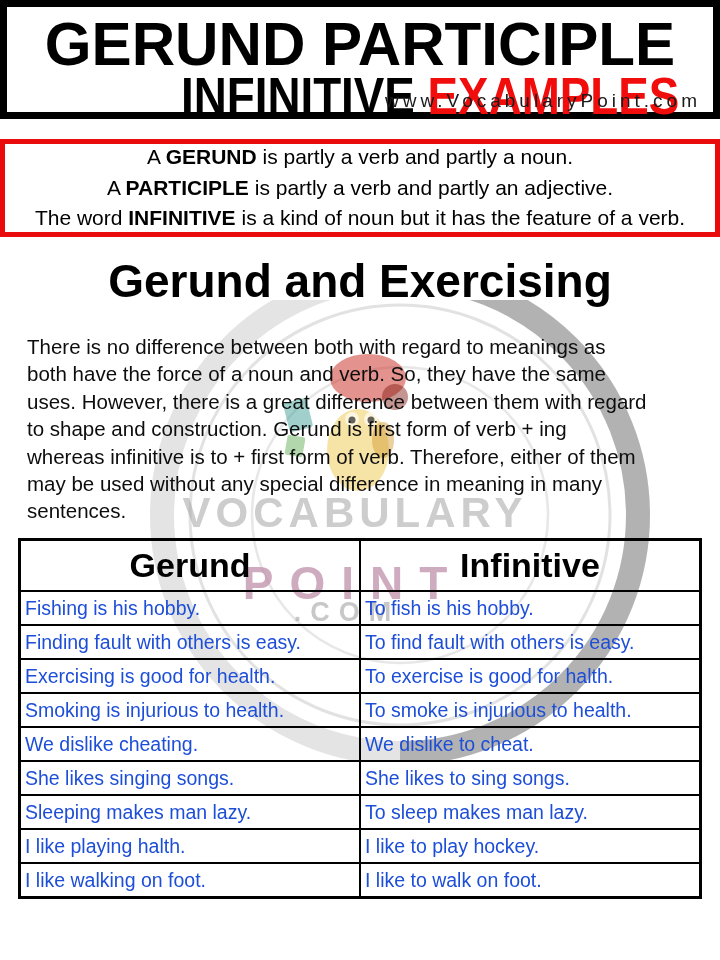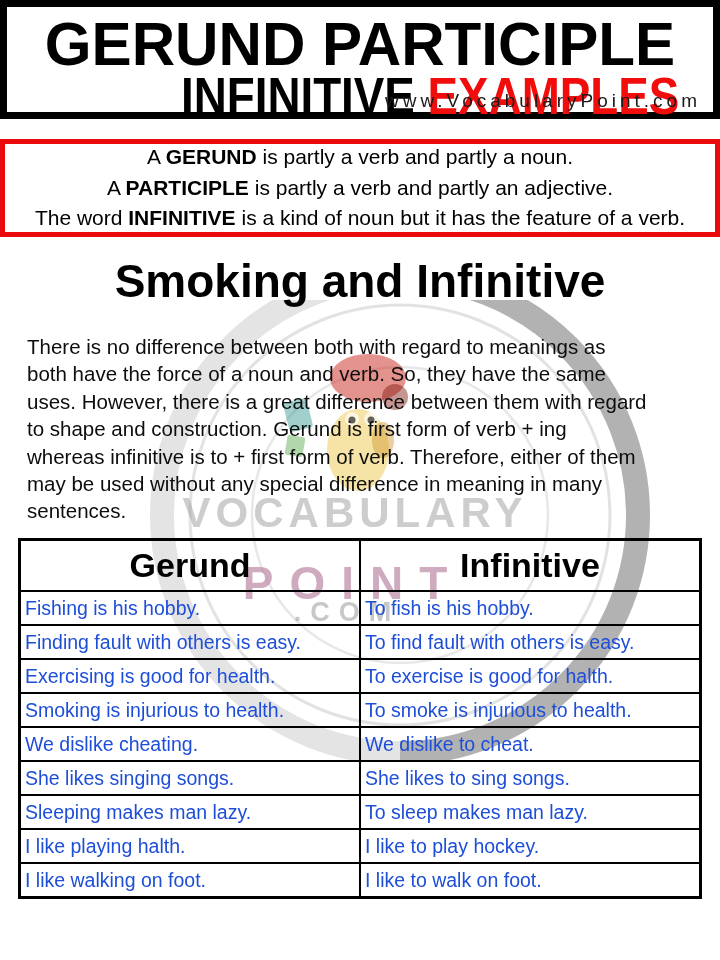--- a/index.html
+++ b/index.html
@@ -110,21 +110,21 @@
       <span>A </span><b>GERUND</b><span> is partly a verb and partly a noun.</span>
     </div>
     <div class="definition-line">
       <span>A </span><b>PARTICIPLE</b><span> is partly a verb and partly an adjective.</span>
     </div>
     <div class="definition-line">
       <span>The word </span><b>INFINITIVE</b><span> is a kind of noun but it has the feature of a verb.</span>
     </div>
   </div>
 
-  <div class="section-heading">Smoking and Infinitive</div>
+  <div class="section-heading">Gerund and Exercising</div>
 
   <div class="paragraph">
     <div class="para-line">There is no difference between both with regard to meanings as</div>
     <div class="para-line">both have the force of a noun and verb. So, they have the same</div>
     <div class="para-line">uses. However, there is a great difference between them with regard</div>
     <div class="para-line">to shape and construction. Gerund is first form of verb + ing</div>
     <div class="para-line">whereas infinitive is to + first form of verb. Therefore, either of them</div>
     <div class="para-line">may be used without any special difference in meaning in many</div>
     <div class="para-line">sentences.</div>
   </div>

